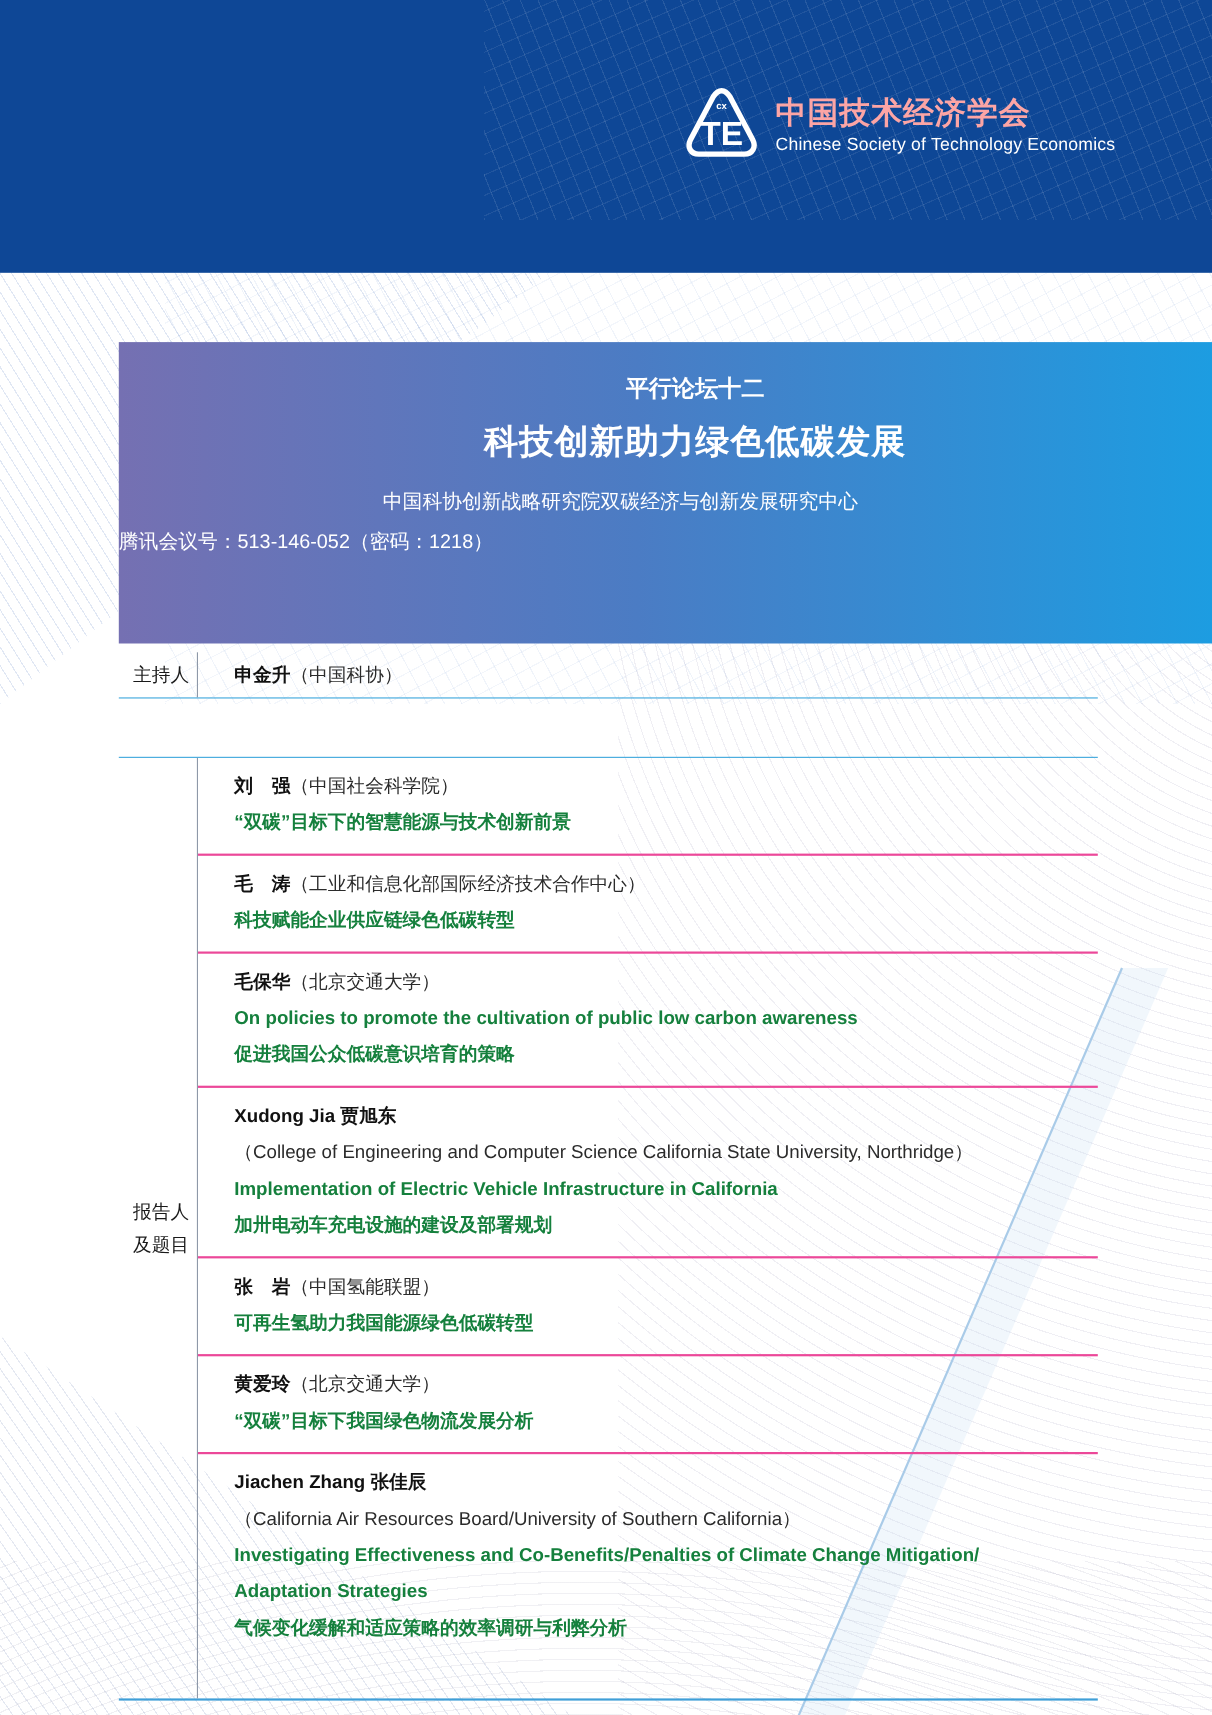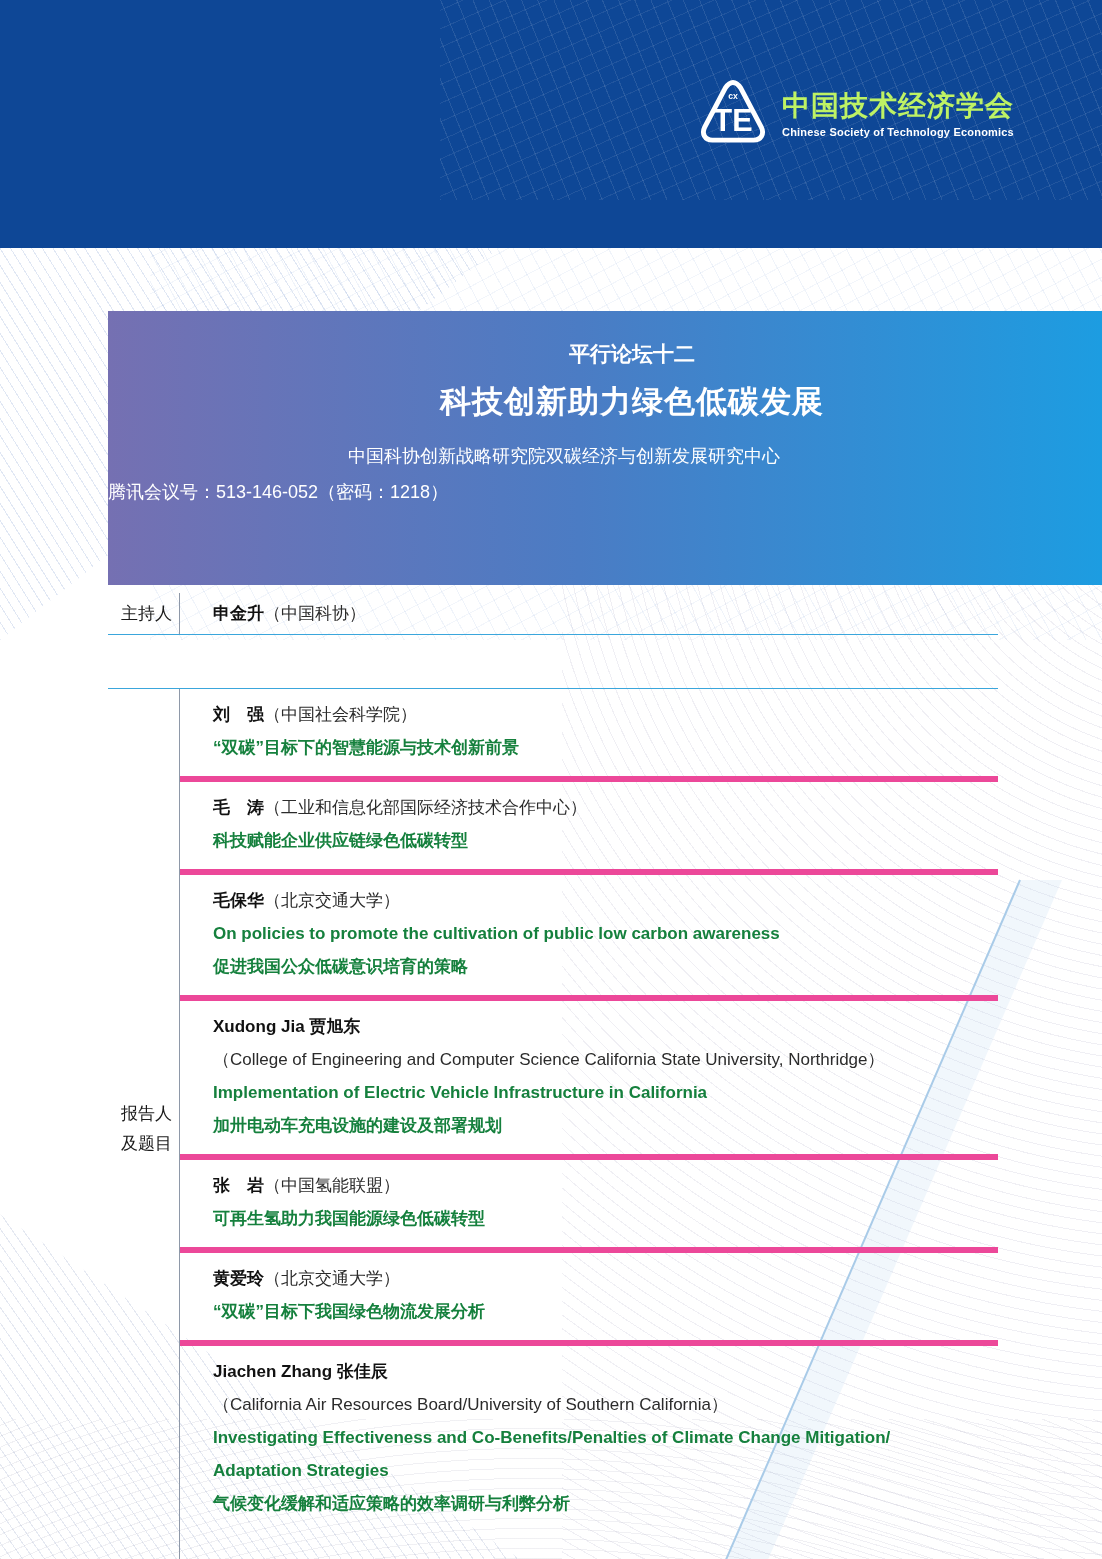--- a/index.html
+++ b/index.html
@@ -45,22 +45,22 @@
   .deco-svg{position:absolute;left:0;top:0;z-index:0;pointer-events:none;}
   
   .top-header{
     position:relative;z-index:1;
     width:100%;height:248px;background:#0e4796;
     display:flex;align-items:center;justify-content:flex-end;
     box-sizing:border-box;padding:4px 88px 24px 0;
   }
   .brand{display:flex;align-items:center;gap:14px;position:relative;z-index:2;}
   .logo{width:70px;height:74px;flex:0 0 auto;}
-  .brand-cn{color:#bef264;font-size:28px;font-weight:700;letter-spacing:1px;line-height:1.15;}
-  .brand-en{color:#ffffff;font-size:11px;font-weight:700;margin-top:3px;letter-spacing:.2px;}
+  .brand-cn{color:#fca5a5;font-size:28px;font-weight:700;letter-spacing:1px;line-height:1.15;}
+  .brand-en{color:#ffffff;font-size:16px;font-weight:400;margin-top:3px;letter-spacing:.2px;}
   
   .banner{
     position:relative;z-index:1;
     margin:63px 0 0 108px;width:1048px;height:274px;
     background:linear-gradient(to right,#7570b2,#4b7cc4 45%,#18a0e4);
     color:#ffffff;box-sizing:border-box;padding-top:28px;
   }
   .forum-label{text-align:center;font-size:21px;font-weight:600;line-height:30px;}
   .forum-title{text-align:center;font-size:31px;font-weight:700;line-height:46px;margin-top:10px;letter-spacing:1px;}
   .org-block{margin:14px 0 0 150px;font-size:18px;line-height:35px;}
@@ -77,21 +77,21 @@
   }
   .cell-content{flex:1;box-sizing:border-box;padding-left:33px;}
   
   .host-row{margin-top:8px;height:42px;border-bottom:1.5px solid #3aa6dc;}
   .host-row .cell-content{display:flex;align-items:center;font-size:17px;color:#1f1f1f;}
   .host-row .name{font-weight:700;color:#111;}
   .host-row .aff{color:#2b2b2b;}
   
   .speakers{margin-top:53px;border-top:1.5px solid #3aa6dc;border-bottom:2px solid #3f9fd8;}
   .speakers .cell-content{padding-left:0;}
-  .speaker-row{padding:9px 0 12px 33px;border-bottom:6px solid #ec4899;}
+  .speaker-row{padding:9px 0 12px 33px;border-bottom:2px solid #ec4899;}
   .speaker-row:last-child{border-bottom:none;padding-bottom:48px;}
   .speaker-row .line{font-size:17px;line-height:33px;color:#1f1f1f;}
   .speaker-row .name{font-weight:700;color:#111;}
   .speaker-row .aff{color:#2b2b2b;}
   .speaker-row .aff-block{color:#2b2b2b;}
   .speaker-row .title{font-weight:700;color:#15803d;}
   
   .page-number{
     position:relative;z-index:1;margin-top:33px;
     text-align:center;font-size:12px;color:#6d28d9;font-weight:600;

